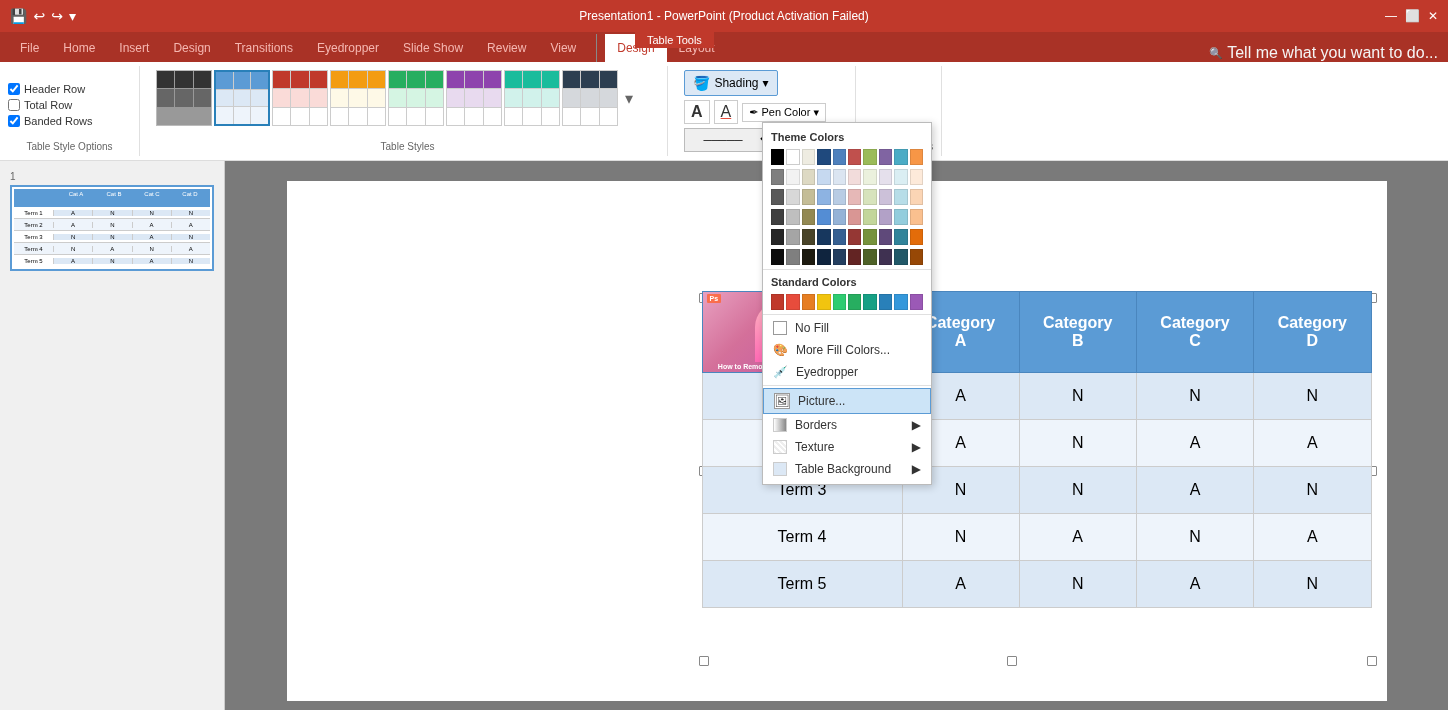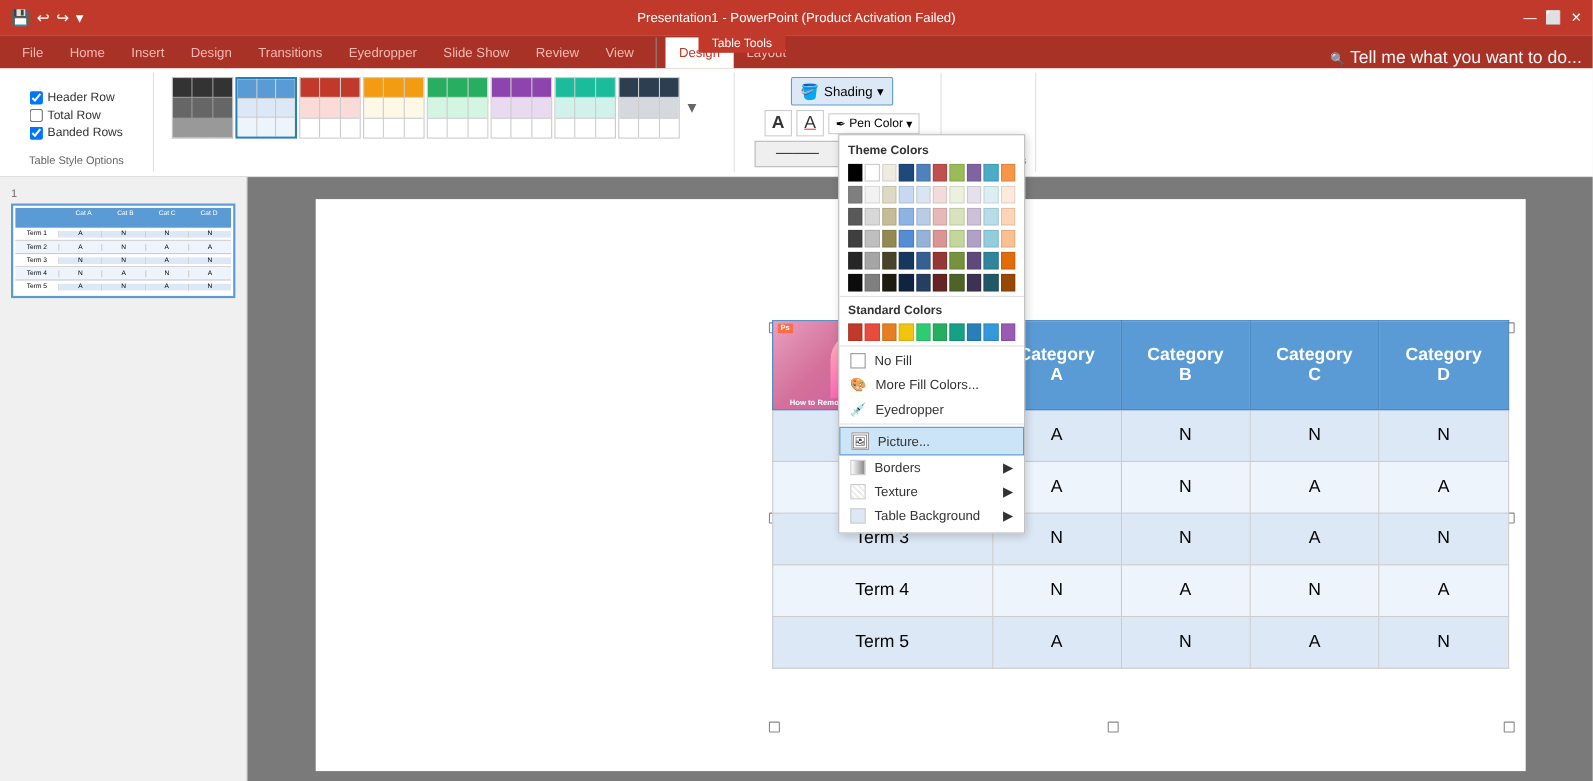--- a/index.html
+++ b/index.html
@@ -17,21 +17,21 @@
       font-size: 12px;
     }
     .title-bar-left { display: flex; align-items: center; gap: 6px; }
     .title-bar-right { display: flex; align-items: center; gap: 8px; margin-left: auto; }
     .ribbon-tab { padding: 4px 12px; font-size: 12px; color: #f5b7b1; cursor: pointer; height: 28px; display: flex; align-items: center; }
     .ribbon-tab.active { background: white; color: #c0392b; }
 
     .ribbon-content { background: white; display: flex; align-items: stretch; padding: 4px 8px; gap: 8px; border-bottom: 1px solid #ddd; min-height: 88px; }
     .ribbon-group { display: flex; flex-direction: column; border-right: 1px solid #e0e0e0; padding: 4px 8px; min-width: fit-content; }
     .ribbon-group-label { font-size: 10px; color: #666; text-align: center; margin-top: auto; padding-top: 2px; }
-    .ribbon-group-content { display: flex; align-items: center; gap: 4px; flex: 1; }
+    .ribbon-group-content { display: flex; align-items: flex-start; gap: 4px; flex: 1; }
 
     
     .check-item { display: flex; align-items: center; gap: 4px; font-size: 11px; color: #333; white-space: nowrap; }
     .check-item input { width: 12px; height: 12px; }
     .check-col { display: flex; flex-direction: column; gap: 4px; }
     .table-style-item { width: 58px; height: 58px; border: 1px solid #ccc; cursor: pointer; display: flex; align-items: center; justify-content: center; }
     .table-style-item.selected { border: 2px solid #2980b9; }
 
     
     .draw-btn { display: flex; flex-direction: column; align-items: center; font-size: 10px; color: #333; cursor: pointer; padding: 2px 6px; gap: 2px; }
@@ -252,20 +252,21 @@
           <div style="background:#d5d8dc;"></div>
             <div style="background:#d5d8dc;"></div>
             <div style="background:#d5d8dc;"></div>
           <div style="background:#fff;"></div>
             <div style="background:#fff;"></div>
             <div style="background:#fff;"></div>
         </div>
       </div>
       <div class="table-style-item" style="width:18px; height:56px; display:flex; align-items:center; justify-content:center; font-size:16px; color:#666; border:none;">▾</div>
     </div>
+    <div class="ribbon-group-label">Table Styles</div>
   </div>
 
   <div class="ribbon-group" style="min-width:180px;">
     <div class="ribbon-group-content" style="flex-direction:column; gap:4px;">
       <div style="display:flex; align-items:center; gap:4px;">
         <button class="shading-btn active">
           <span style="font-size:14px;">🪣</span>
           <span>Shading</span>
           <span>▾</span>
         </button>

